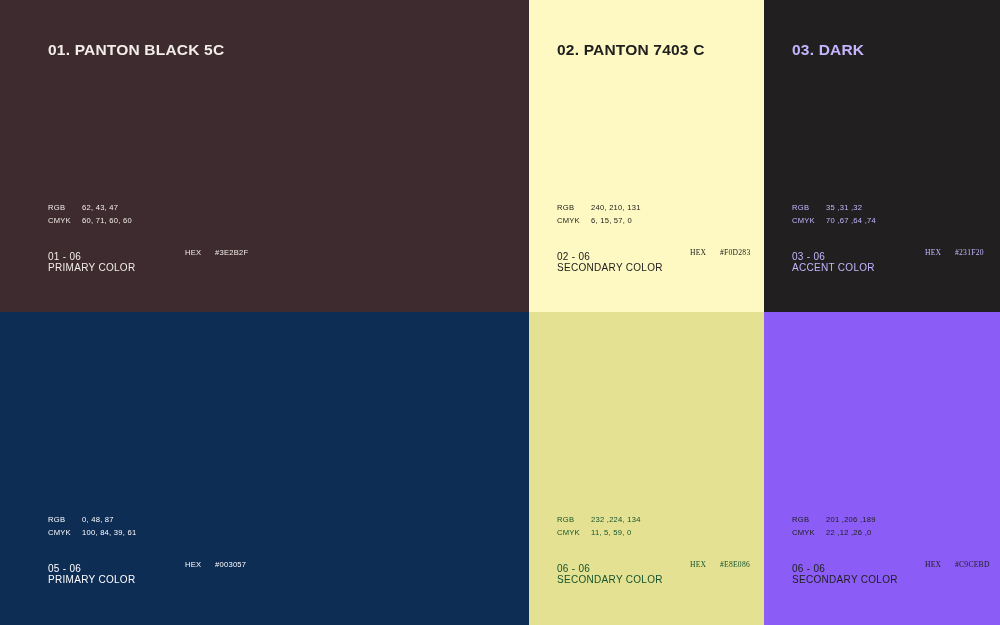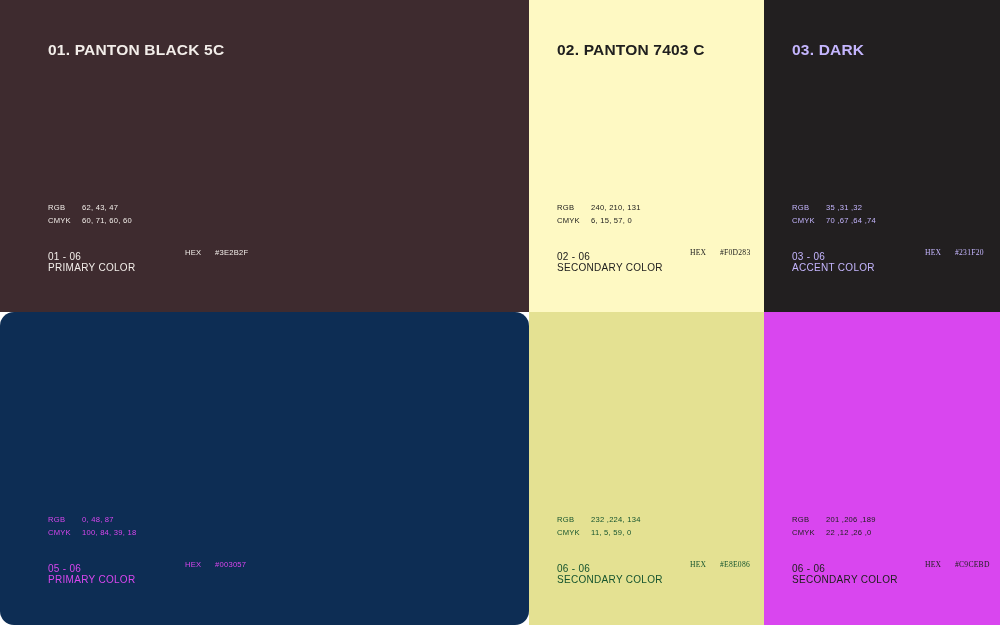--- a/index.html
+++ b/index.html
@@ -158,28 +158,28 @@
         <span class="spec-key">CMYK</span><span class="spec-val">70 ,67 ,64 ,74</span>
         <span class="hex-group"><span class="hex-key">HEX</span><span class="spec-val">#231F20</span></span>
       </div>
     </div>
     <div class="caption-block">
       <span class="caption-index">03 - 06</span>
       <span class="caption-role">ACCENT COLOR</span>
     </div>
   </div>
 
-  <div class="swatch col-a row-bottom" style="background-color: rgb(13, 45, 84); color: #d946ef; border-radius: 14px;">
+  <div class="swatch col-a row-bottom" style="background-color: rgb(13, 45, 84); color: #ffffff;">
 
     <div class="spec-block">
       <div class="spec-row">
         <span class="spec-key">RGB</span><span class="spec-val">0, 48, 87</span>
       </div>
       <div class="spec-row">
-        <span class="spec-key">CMYK</span><span class="spec-val">100, 84, 39, 18</span>
+        <span class="spec-key">CMYK</span><span class="spec-val">100, 84, 39, 61</span>
         <span class="hex-group"><span class="hex-key">HEX</span><span class="spec-val">#003057</span></span>
       </div>
     </div>
     <div class="caption-block">
       <span class="caption-index">05 - 06</span>
       <span class="caption-role">PRIMARY COLOR</span>
     </div>
   </div>
 
   <div class="swatch col-b row-bottom" style="background-color: rgb(228, 225, 146); color: #14532d;">
@@ -192,21 +192,21 @@
         <span class="spec-key">CMYK</span><span class="spec-val">11, 5, 59, 0</span>
         <span class="hex-group"><span class="hex-key">HEX</span><span class="spec-val">#E8E086</span></span>
       </div>
     </div>
     <div class="caption-block">
       <span class="caption-index">06 - 06</span>
       <span class="caption-role">SECONDARY COLOR</span>
     </div>
   </div>
 
-  <div class="swatch col-c row-bottom" style="background-color: #d946ef; color: rgb(32, 32, 31);">
+  <div class="swatch col-c row-bottom" style="background-color: #8b5cf6; color: rgb(32, 32, 31);">
 
     <div class="spec-block">
       <div class="spec-row">
         <span class="spec-key">RGB</span><span class="spec-val">201 ,206 ,189</span>
       </div>
       <div class="spec-row">
         <span class="spec-key">CMYK</span><span class="spec-val">22 ,12 ,26 ,0</span>
         <span class="hex-group"><span class="hex-key">HEX</span><span class="spec-val">#C9CEBD</span></span>
       </div>
     </div>

